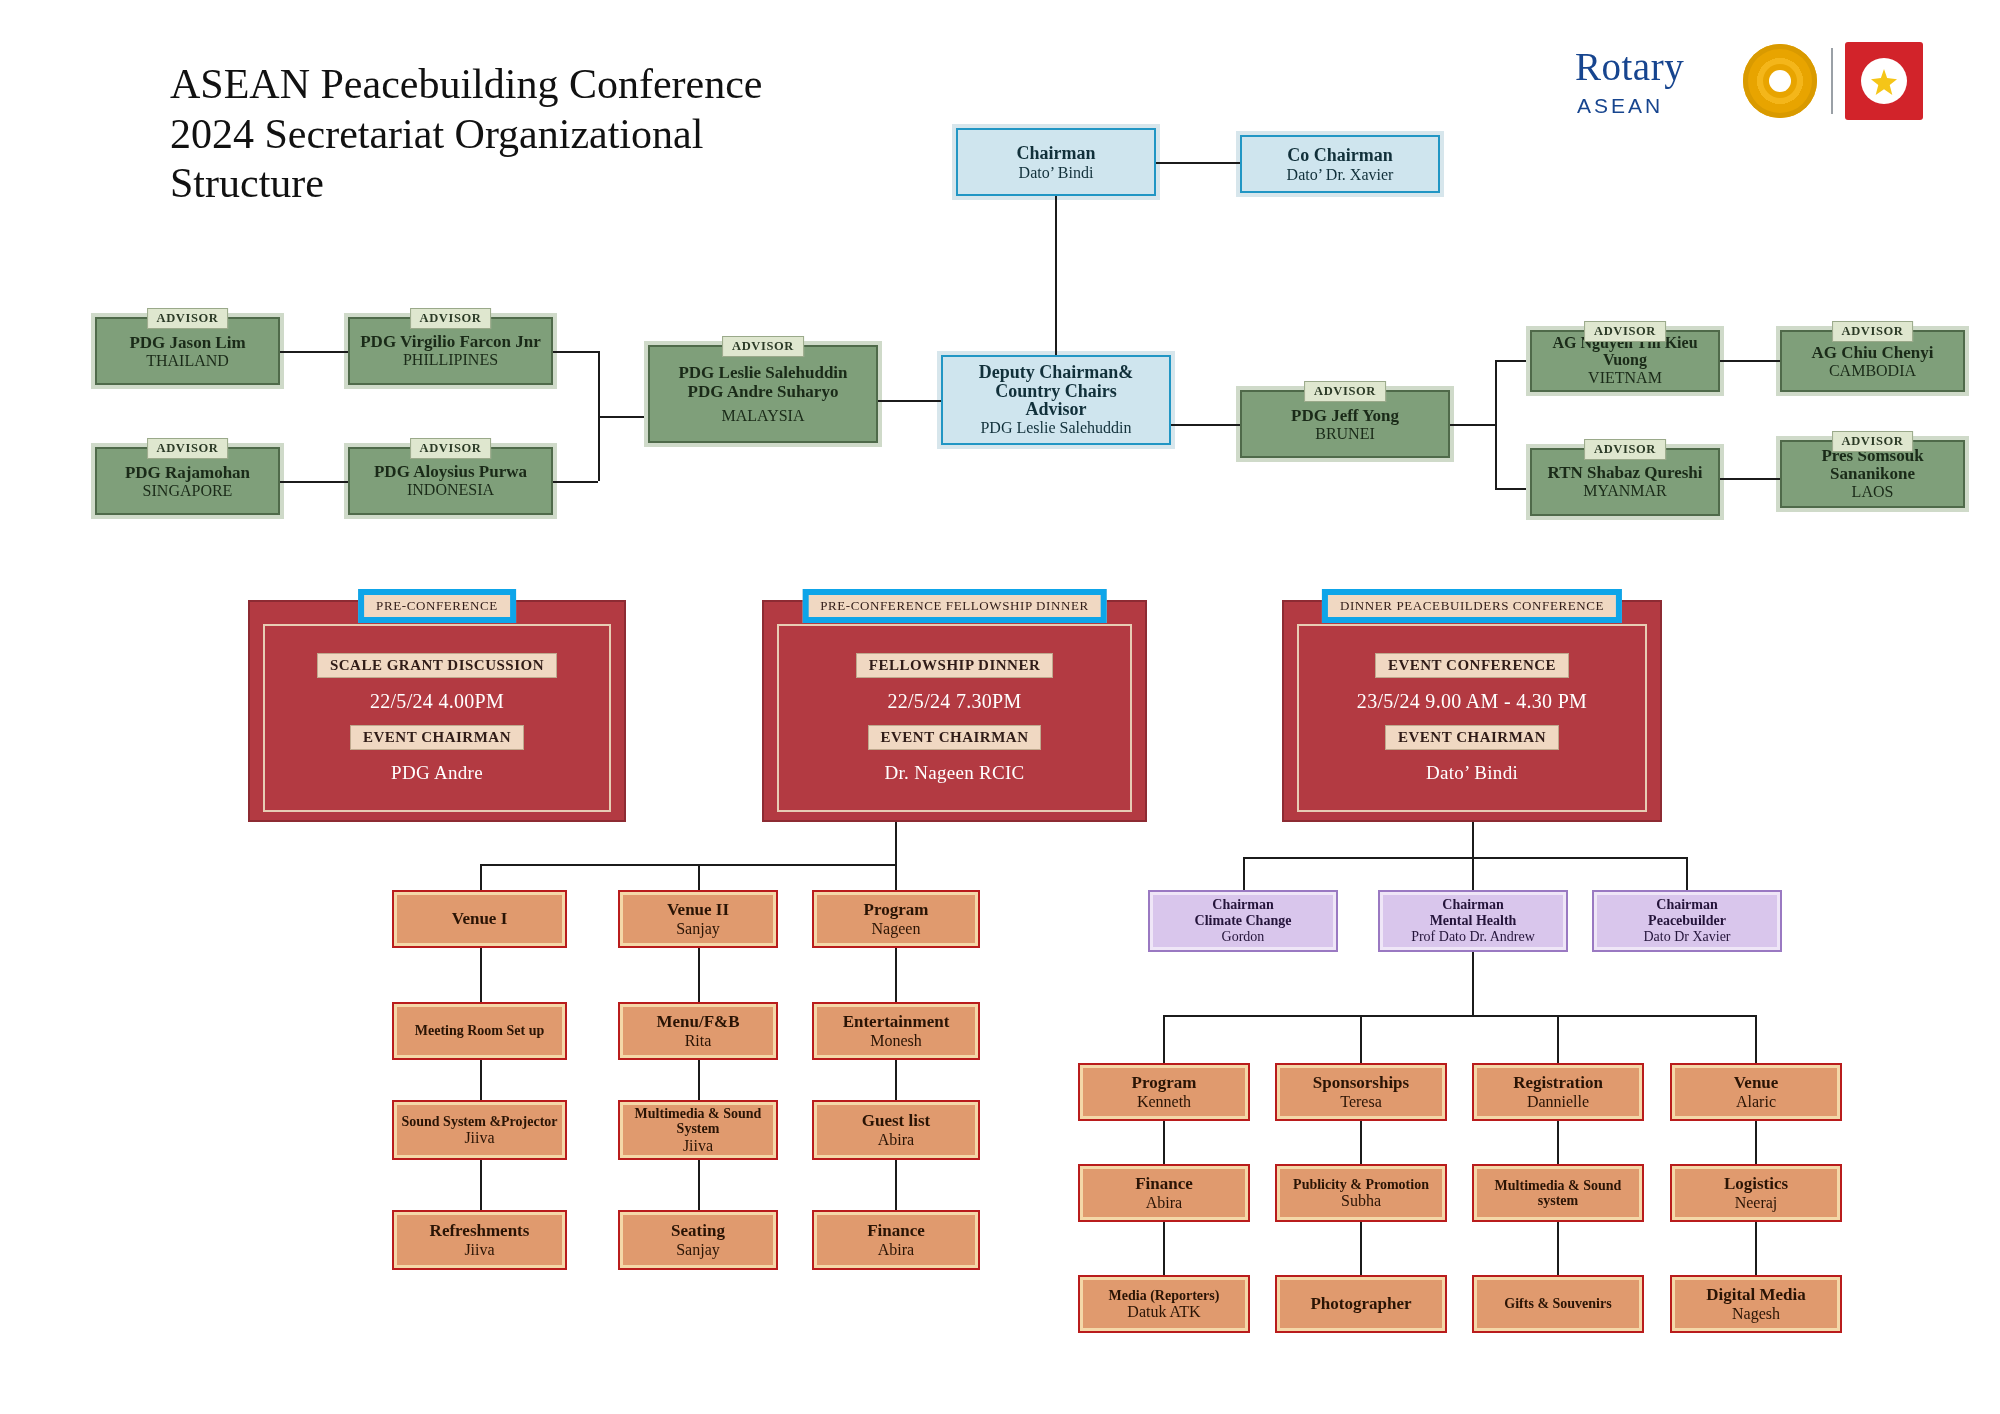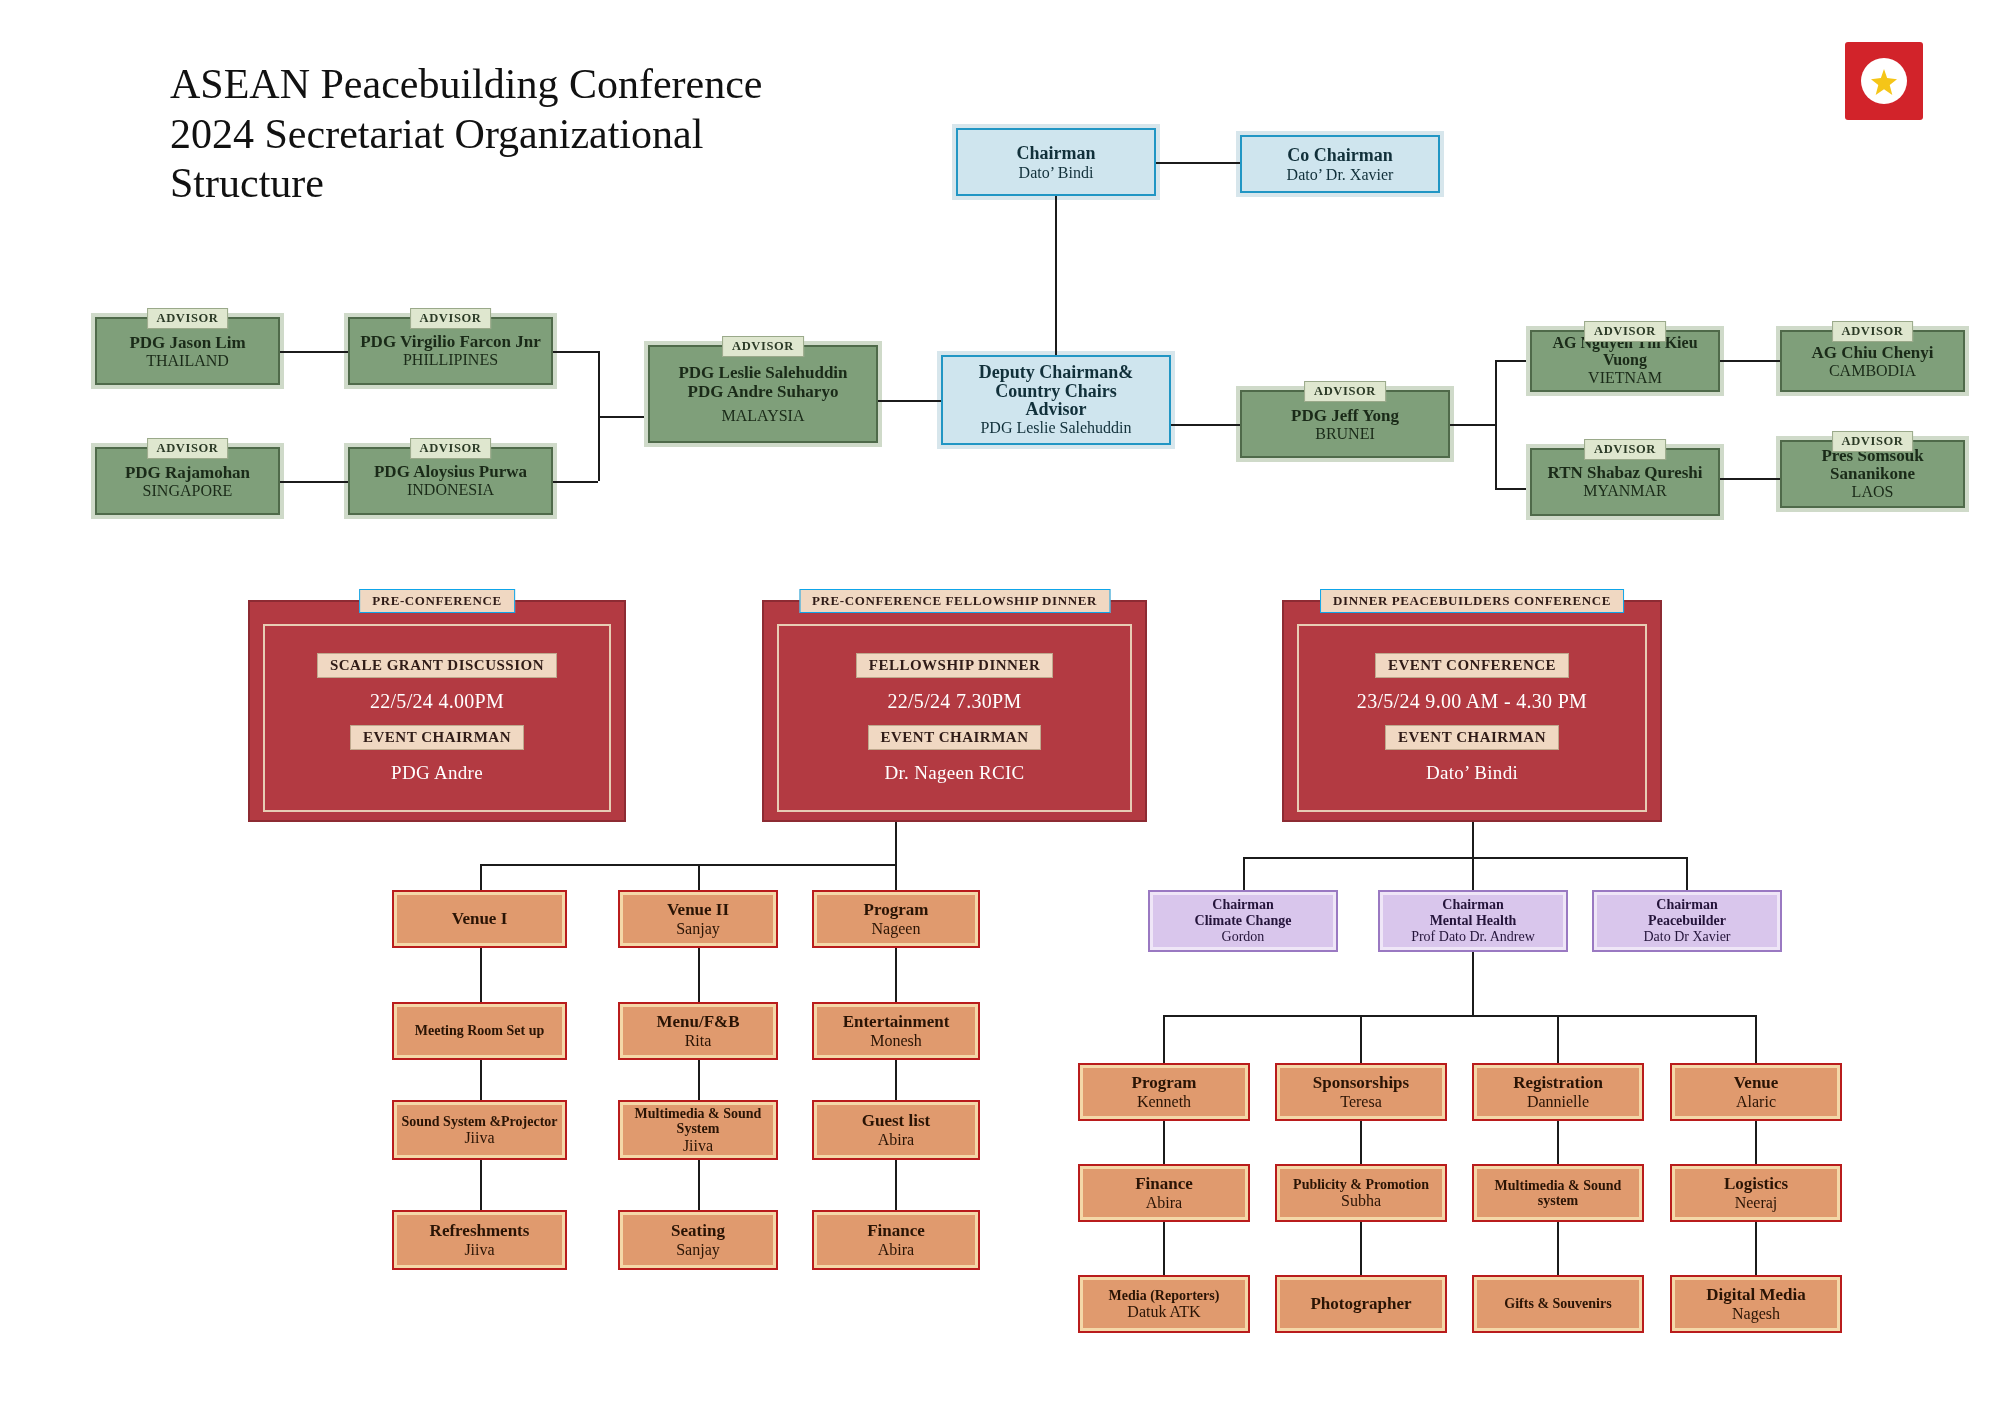--- a/index.html
+++ b/index.html
@@ -90,21 +90,21 @@
     justify-content:center;gap:12px;
   }
   .red .chip{
     background:#f0d8c2;border:1px solid #bfa98e;color:#2f1b17;font-weight:bold;
     font-size:15px;letter-spacing:.5px;padding:3px 12px;
   }
   .red .white{color:#fff;font-size:20px;font-weight:normal;letter-spacing:.3px;}
   .red .white.sm{font-size:19px;}
   .red-tag{
     position:absolute;top:-13px;left:50%;transform:translateX(-50%);
-    background:#f0d8c2;border:1px solid #0ea5e9;color:#2f1b17;font-weight:bold;
+    background:#f0d8c2;border:6px solid #0ea5e9;color:#2f1b17;font-weight:normal;
     font-size:13px;letter-spacing:.6px;padding:3px 12px;white-space:nowrap;
   }
 
   
   .orange{
     background:#e09a6e;border:2px solid #b91c1c;box-shadow:inset 0 0 0 3px #f4d8a8;
     display:flex;align-items:center;justify-content:center;color:#2a1405;
   }
   .orange .l1{font-weight:bold;font-size:17px;line-height:1.1;}
   .orange .l1.sm{font-size:14px;}
@@ -123,20 +123,26 @@
   .hl{height:2px;}
   .vl{width:2px;}
 </style>
 </head>
 <body>
 
 <div class="root">
 
   <div class="title">ASEAN Peacebuilding Conference 2024 Secretariat Organizational Structure</div>
 
+  <div class="rotary">
+    <div class="word">Rotary</div>
+    <div class="asean">ASEAN</div>
+    <div class="wheel"></div>
+    <div class="divider"></div>
+  </div>
   <div class="asean-logo">
     <div class="sheaf"></div>
   </div>
 
   <div class="box blue" style="left:956px;top:128px;width:200px;height:68px;">
     <div>
       <div class="t1">Chairman</div>
       <div class="t2">Dato’ Bindi</div>
     </div>
   </div>

